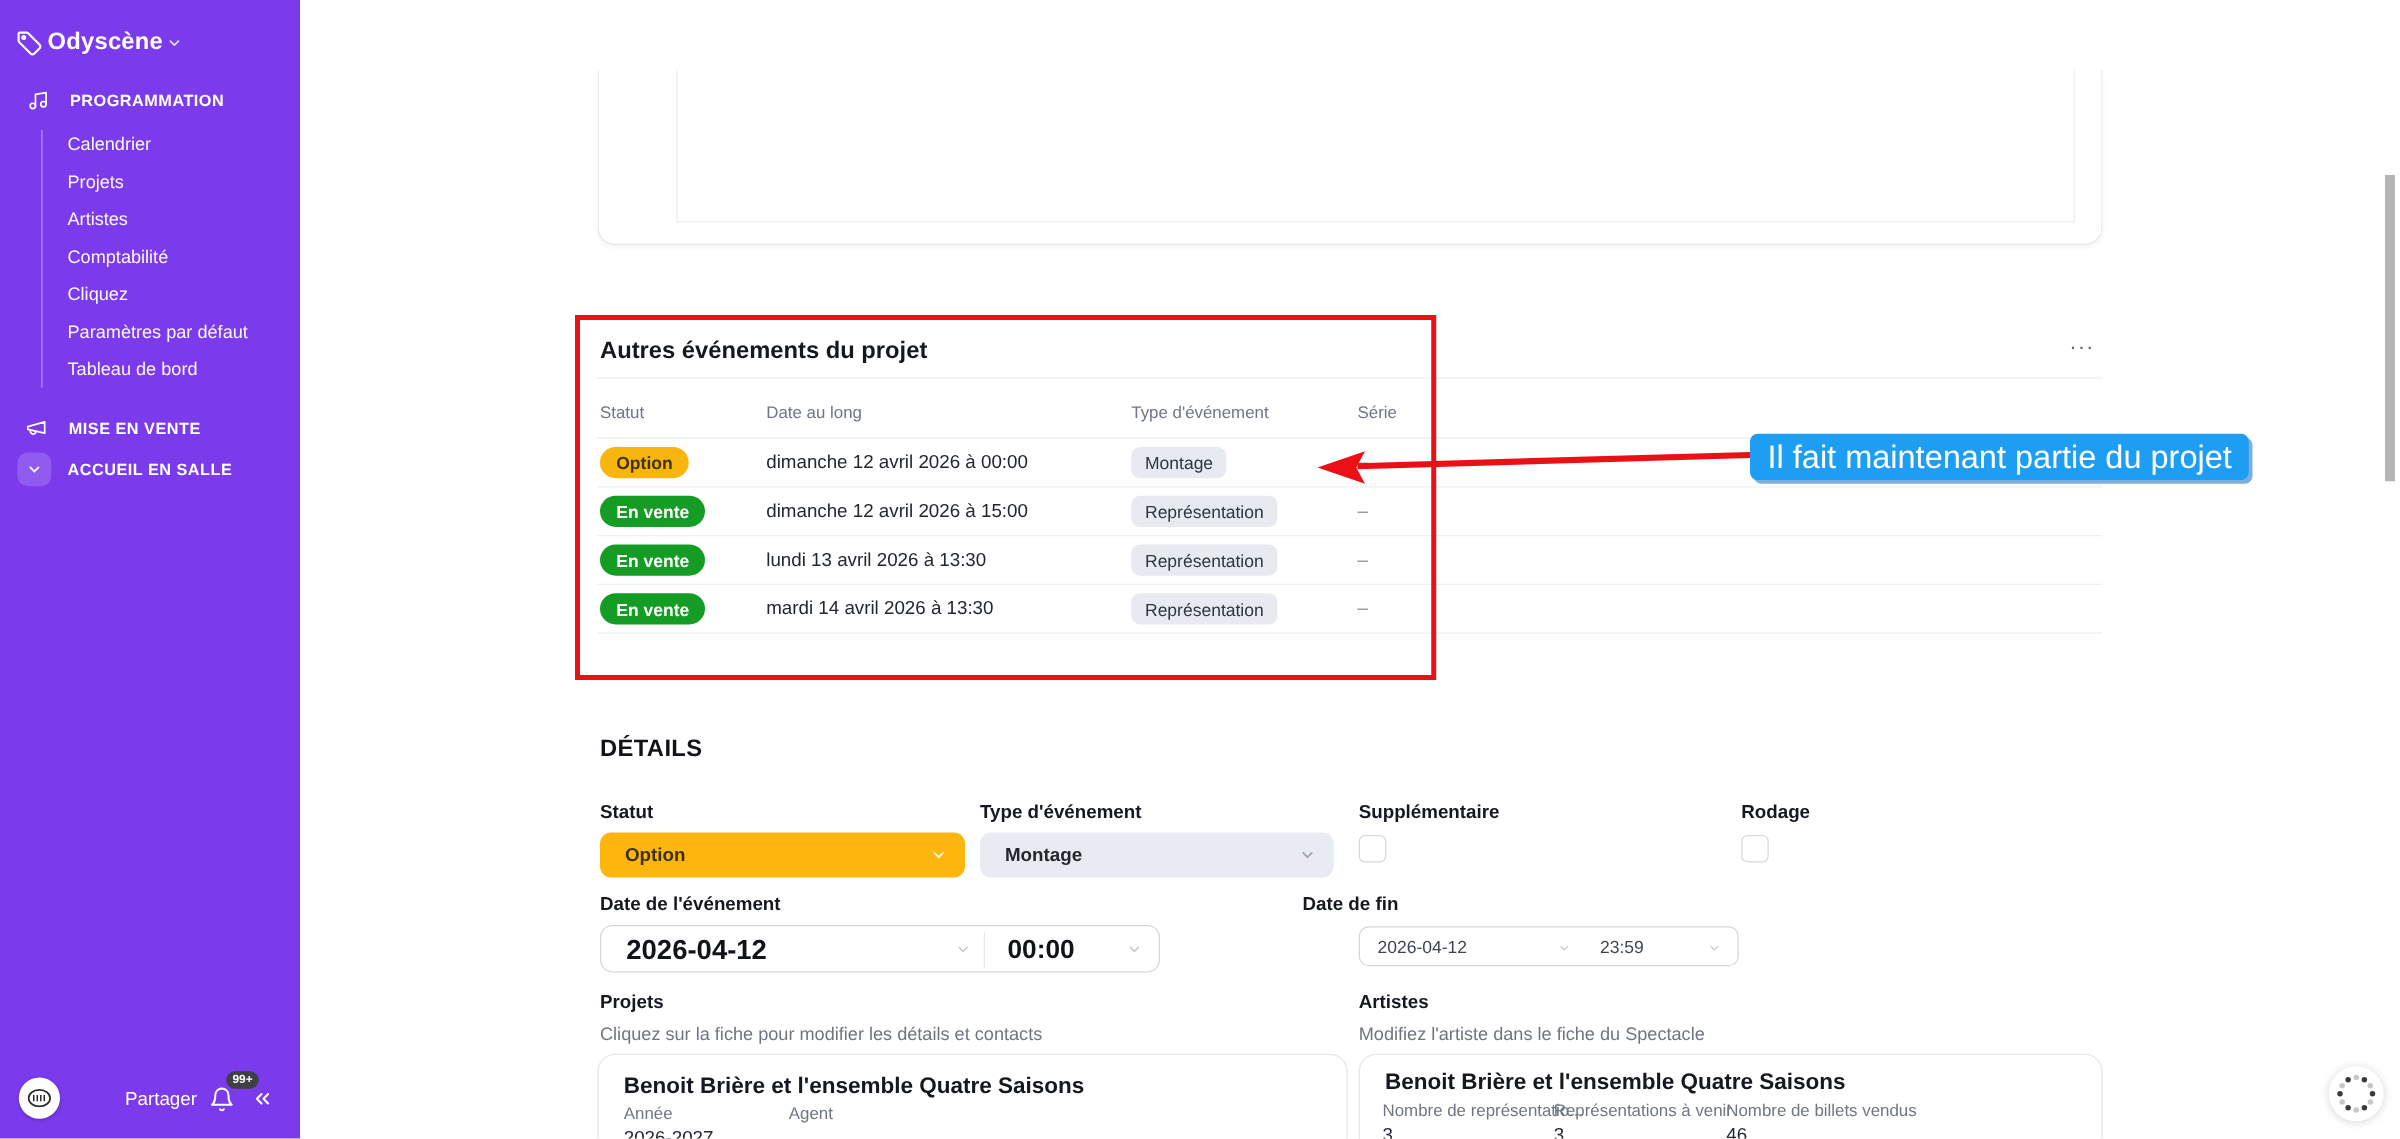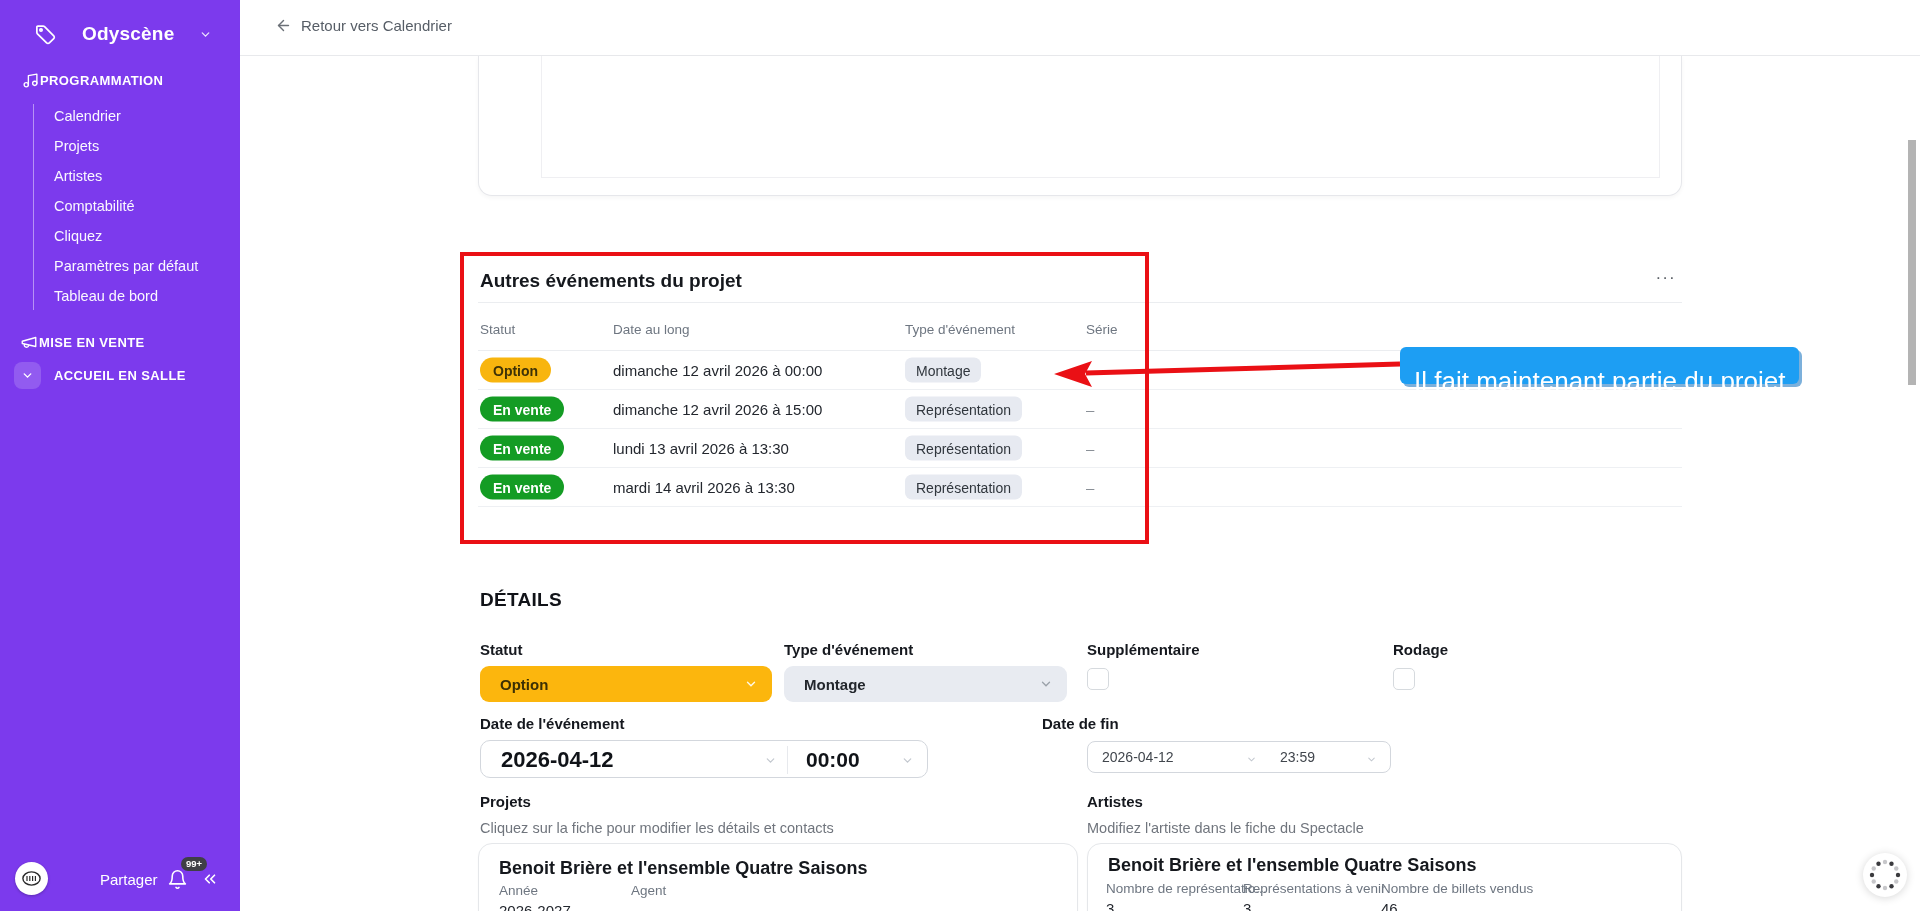--- a/index.html
+++ b/index.html
@@ -3,23 +3,23 @@
 <meta charset="utf-8">
 <style>
   * { margin:0; padding:0; box-sizing:border-box; }
   html,body { width:1920px; height:911px; overflow:hidden; background:#fff;
               font-family:"Liberation Sans", sans-serif; }
   .abs { position:absolute; }
   #app { position:relative; width:1920px; height:911px; background:#fff; overflow:hidden; }
 
   
   .sidebar { left:0; top:0; width:240px; height:911px; background:var(--sidebar,#7c3aed); color:#fff; }
-  .brand-row { left:34px; top:20px; height:28px; display:flex; align-items:center; gap:25px; cursor:pointer; }
+  .brand-row { left:12px; top:20px; height:28px; display:flex; align-items:center; gap:3px; cursor:pointer; }
   .brand-name { font-size:19px; font-weight:bold; letter-spacing:.2px; }
-  .sect { display:flex; align-items:center; gap:1px; font-size:13px; font-weight:bold; letter-spacing:.4px; cursor:pointer; }
+  .sect { display:flex; align-items:center; gap:17px; font-size:13px; font-weight:bold; letter-spacing:.4px; cursor:pointer; }
   .subline { left:33px; top:104px; width:1px; height:206px; background:rgba(255,255,255,.45); }
   .subitem { left:54px; width:170px; height:30px; line-height:30px; font-size:14.5px; color:rgba(255,255,255,.96); cursor:pointer; white-space:nowrap; }
   .chip-btn { left:14px; top:362px; width:27px; height:27px; border-radius:8px; background:rgba(255,255,255,.17);
               display:flex; align-items:center; justify-content:center; cursor:pointer; }
   .avatar { left:15px; top:862px; width:33px; height:33px; border-radius:50%; background:#fff;
             display:flex; align-items:center; justify-content:center; box-shadow:0 1px 3px rgba(0,0,0,.25); cursor:pointer; }
   .share { left:100px; top:871px; font-size:15px; color:#fff; cursor:pointer; }
   .bell { left:167px; top:869px; cursor:pointer; }
   .bell-badge { left:181px; top:857px; background:#3f3f46; color:#fff; font-size:9.5px; font-weight:bold;
                 padding:2px 5px; border-radius:8px; line-height:10px; }
@@ -45,21 +45,21 @@
   .c-date { left:135px; font-size:15px; color:#23272e; }
   .c-serie { left:608px; font-size:15px; color:#8a9097; }
   .badge { left:2px; padding:4.5px 13px; border-radius:999px; font-size:14px; font-weight:bold; }
   .badge.option { background:#f8b50e; color:#3e3207; }
   .badge.envente { background:#149c24; color:#fff; }
   .tpill { left:427px; background:#e7eaf1; color:#30363d; font-size:14px; padding:4.5px 11px; border-radius:7px; }
 
   
   .redrect { left:460px; top:252px; width:689px; height:292px; border:4px solid var(--annotation-red,#ea1015); z-index:6; pointer-events:none; }
   .arrow-svg { left:1040px; top:340px; z-index:7; pointer-events:none; }
-  .tooltip { left:1400px; top:347px; height:37px; line-height:37px; padding:16px 14px; background:var(--tooltip-blue,#1d9ef3);
+  .tooltip { left:1400px; top:347px; height:37px; line-height:37px; padding:0 14px; background:var(--tooltip-blue,#1d9ef3);
              color:#fff; font-size:26px; border-radius:6px; z-index:8; white-space:nowrap;
              box-shadow:3px 3px 0 rgba(16,112,190,.55); }
 
   
   .d-title { left:480px; top:589px; font-size:19px; font-weight:bold; color:#111318; letter-spacing:.3px; }
   .f-label { top:641px; font-size:15px; font-weight:bold; color:#15181e; }
   .select { top:666px; height:36px; border-radius:9px; display:flex; align-items:center; cursor:pointer; }
   .sel-yellow { left:480px; width:292px; background:var(--accent-yellow,#fcb60d); }
   .sel-yellow .sel-txt { color:#3c3004; }
   .sel-gray { left:784px; width:283px; background:#e8ebf1; }
@@ -166,31 +166,20 @@
     </div>
     <div class="abs bell-badge">99+</div>
     <div class="abs collapse">
       <svg width="18" height="18" viewBox="0 0 24 24" fill="none" stroke="#fff" stroke-width="2.2" stroke-linecap="round" stroke-linejoin="round">
         <polyline points="11 17 6 12 11 7"></polyline>
           <polyline points="18 17 13 12 18 7"></polyline>
       </svg>
     </div>
   </div>
 
-  <div class="abs topbar">
-    <div class="abs back">
-      <span style="display:flex;">
-        <svg width="17" height="17" viewBox="0 0 24 24" fill="none" stroke="#6b7077" stroke-width="2" stroke-linecap="round" stroke-linejoin="round">
-          <line x1="19" y1="12" x2="5" y2="12"></line>
-            <polyline points="12 19 5 12 12 5"></polyline>
-        </svg>
-      </span>
-      <span>Retour vers Calendrier</span>
-    </div>
-  </div>
 
   <div class="abs topcard">
     <div class="abs topcard-inner"></div>
   </div>
 
   <div class="abs events">
     <div class="abs ev-title">Autres événements du projet</div>
     <div class="abs ev-more">...</div>
     <div class="abs hline" style="top:52px;"></div>
 

